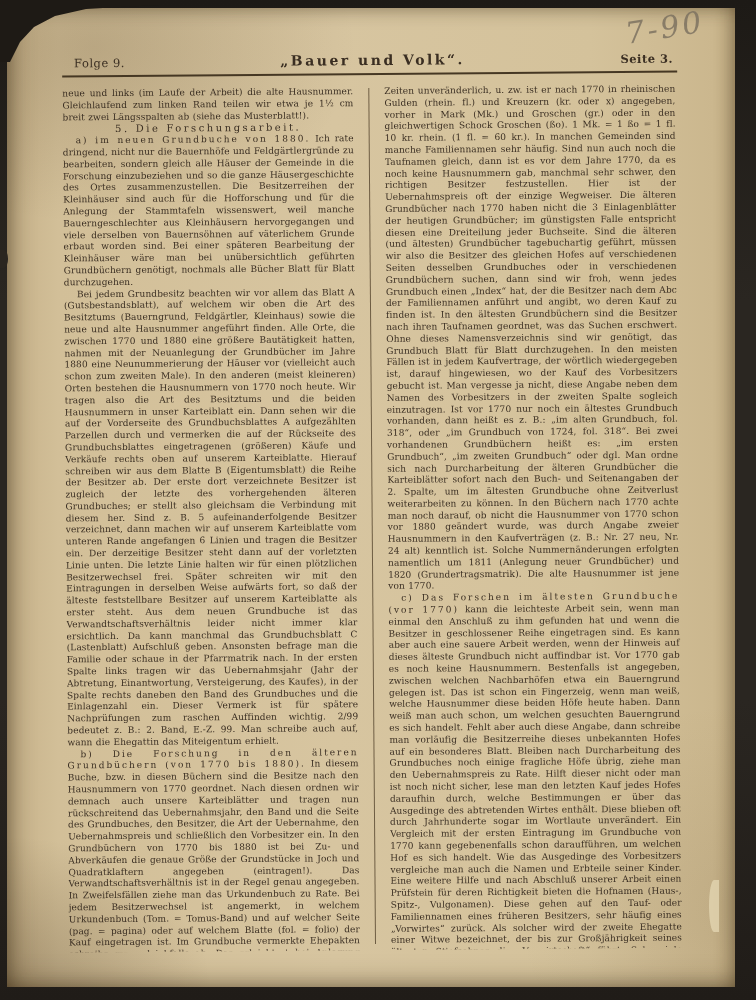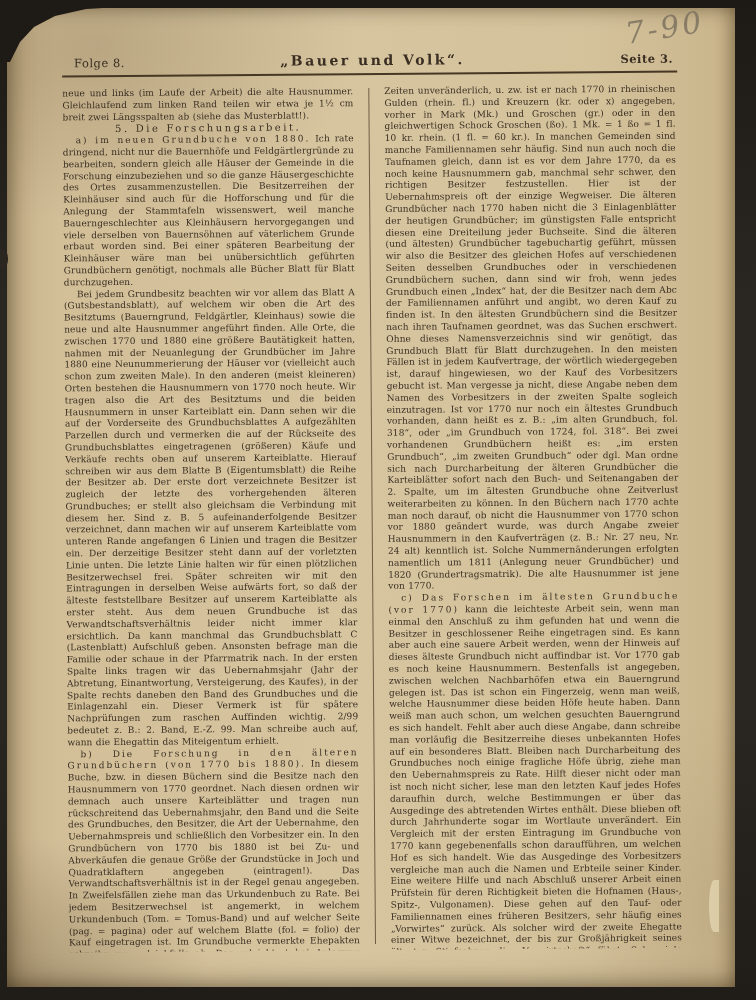--- a/index.html
+++ b/index.html
@@ -115,21 +115,21 @@
 </head>
 <body>
 
 <div class="scan">
   <div class="paper">
     <div class="chip-right"></div>
 
     <div class="content">
 
       <div class="page-header">
-        <span class="hdr-issue">Folge 8.</span>
+        <span class="hdr-issue">Folge 9.</span>
         <span class="hdr-title">„Bauer und Volk“.</span>
         <span class="hdr-page">Seite 3.</span>
       </div>
 
       <div class="columns">
 
         <div class="col">
           <p class="para">
             <span>neue und links (im Laufe der Arbeit) die alte Hausnummer. Gleichlaufend zum linken Rand teilen wir etwa je 1½ cm breit zwei Längsspalten ab (siehe das Musterblatt!).</span>
           </p>

